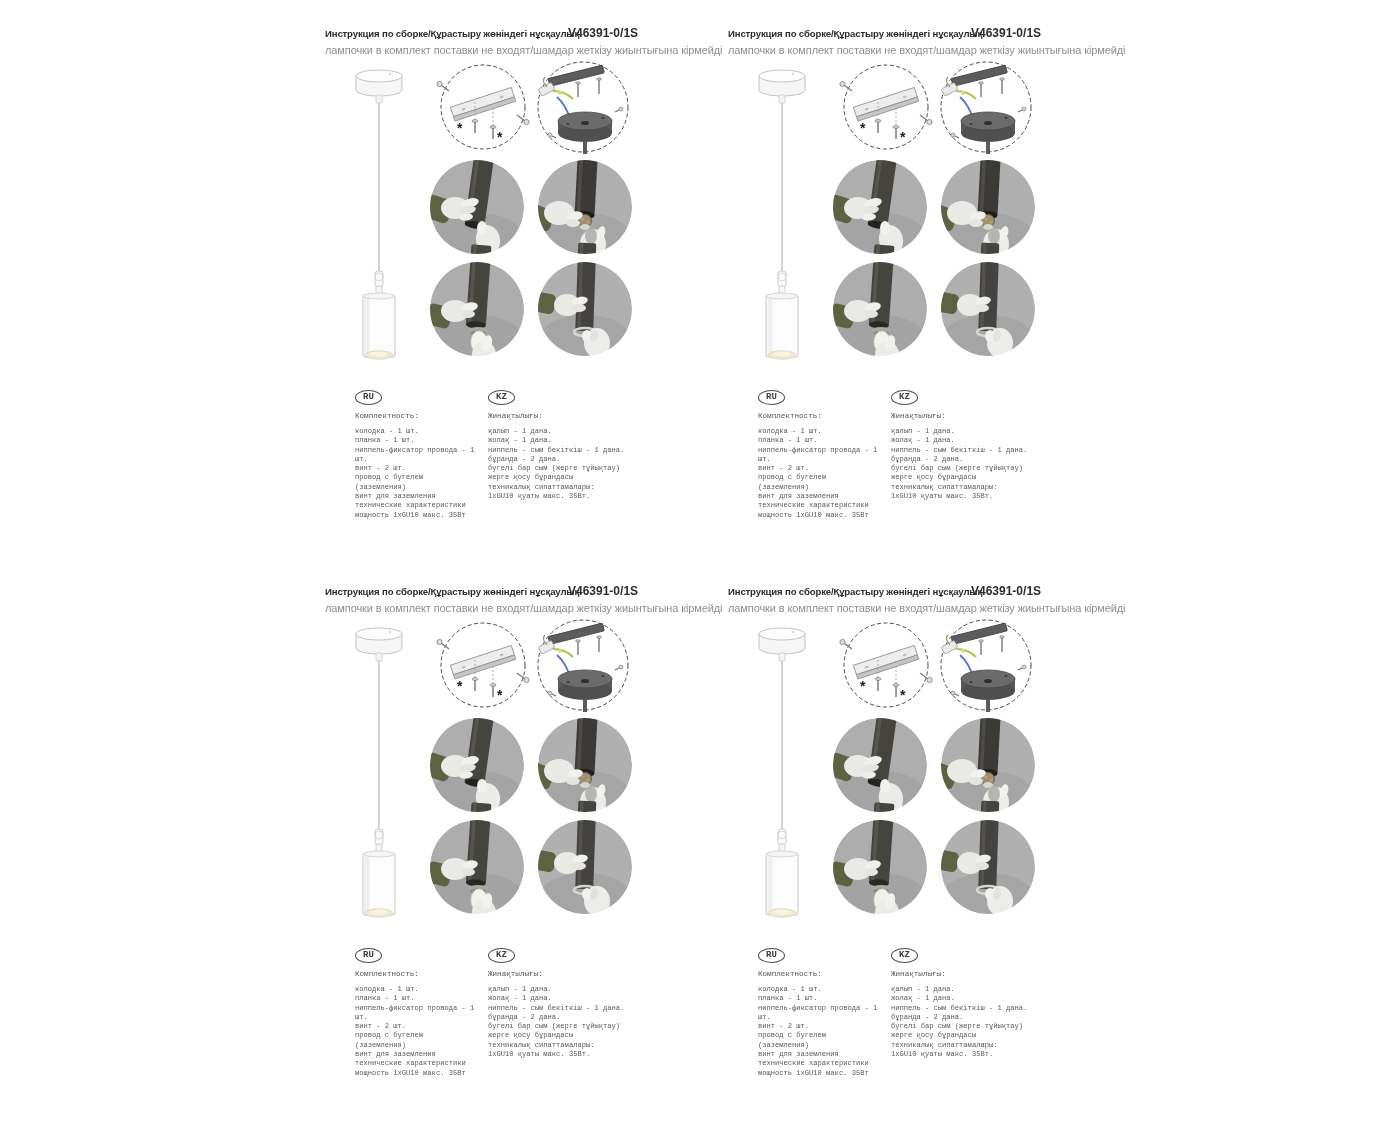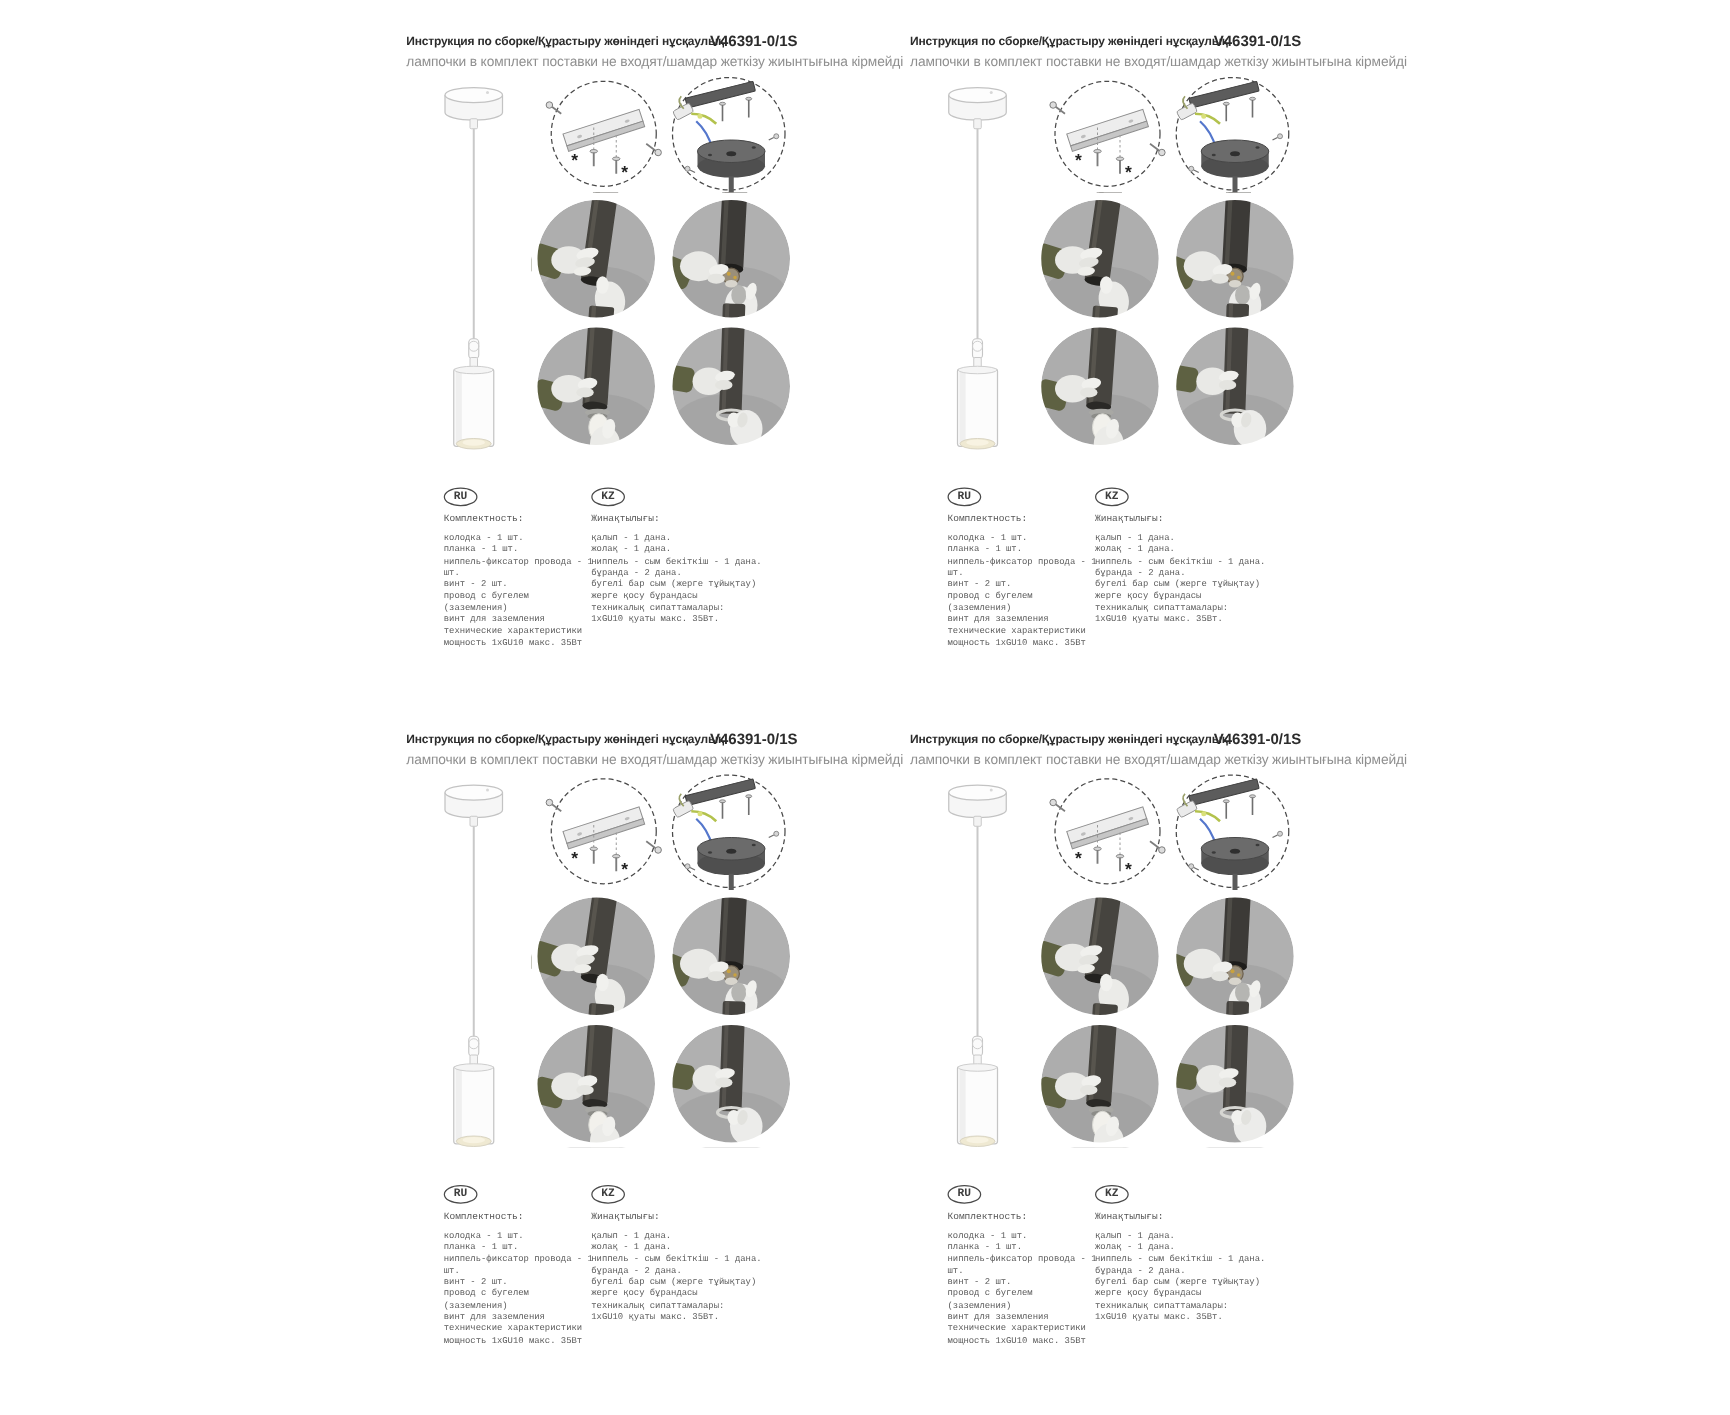--- a/index.html
+++ b/index.html
@@ -14,21 +14,21 @@
   .q-title{position:absolute;left:0;top:0;width:240px;font-size:9.6px;font-weight:bold;
            color:#2c2c2c;white-space:nowrap;letter-spacing:-0.15px;}
   .q-model{position:absolute;left:243px;top:-2px;font-size:12px;font-weight:bold;color:#2c2c2c;}
   .q-subtitle{position:absolute;left:0;top:16px;width:334px;font-size:11px;color:#8f8f8f;
               white-space:nowrap;letter-spacing:-0.1px;}
   .lamp-svg{position:absolute;left:5px;top:36px;}
   .diagram-svg{position:absolute;left:108px;top:30px;}
   .photos-svg{position:absolute;left:100px;top:126px;}
   .lang-col{position:absolute;top:358px;color:#5a5a5a;font-family:Liberation Mono, monospace;}
   .col-ru{left:30px;width:122px;}
-  .col-kz{left:148px;width:140px;}
+  .col-kz{left:163px;width:140px;}
   .lang-badge{display:inline-block;border:1.3px solid #4a4a4a;border-radius:50%;
               padding:1px 7px 2px 7px;font-size:9px;font-weight:bold;color:#3d3d3d;}
   .lang-heading{margin-top:7px;font-size:7.6px;color:#555;}
   .lang-items{margin-top:7px;font-size:7.1px;line-height:9.3px;color:#5a5a5a;}
   .lang-tech{font-size:7.1px;line-height:9.3px;color:#5a5a5a;}
 </style>
 </head>
 <body>
 
 <div class="sheet">

